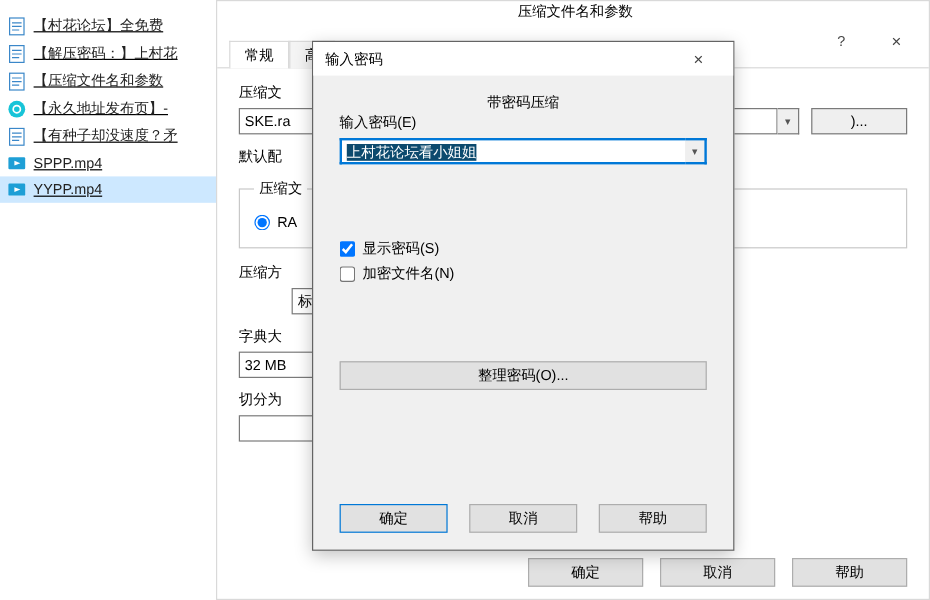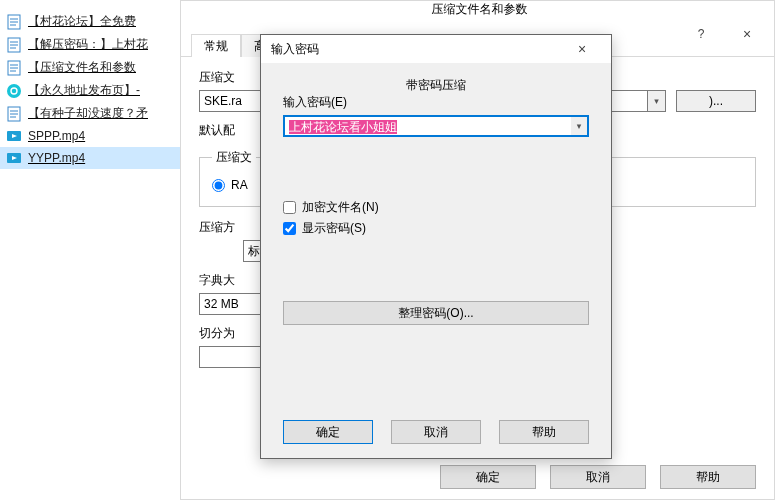--- a/index.html
+++ b/index.html
@@ -36,21 +36,21 @@
   .btnrow { display: flex; gap: 14px; justify-content: flex-end; padding: 10px 18px; position: absolute; bottom: 0; left: 0; right: 0; }
   .btn { width: 96px; height: 24px; border: 1px solid #adadad; background: #e1e1e1; text-align: center; }
 
   
   .pwddlg { position: absolute; left: 260px; top: 34px; width: 352px; height: 425px; background: #f0f0f0; border: 1px solid #646464; box-shadow: 0 4px 14px rgba(0,0,0,0.25); }
   .pwd-title { height: 28px; display: flex; align-items: center; padding: 0 6px 0 10px; background: #fff; }
   .pwd-body { padding: 14px 22px; }
   .pwd-section { text-align: center; }
   .pwd-input { width: 100%; height: 22px; border: 2px solid #0078d7; padding: 2px 4px; background: #fff; color: #000; }
   .pwd-input.sel { background: #fff; }
-  .pwd-input span.highlight { background: #ec4899; color: #fff; text-align: center; }
+  .pwd-input span.highlight { background: #0c4a6e; color: #fff; text-align: center; }
   .pwd-combo { display: flex; }
   .pwd-combo .pwd-input { flex: 1; border-right: none; }
   .pwd-drop { width: 18px; border: 2px solid #0078d7; border-left: none; background: #efefef; display: flex; align-items: center; justify-content: center; }
   .chkrow { display: flex; align-items: center; gap: 6px; margin: 4px 0; }
   .organize { width: 100%; height: 24px; border: 1px solid #adadad; background: #e1e1e1; margin-top: 60px; }
   .pwd-btnrow { display: flex; gap: 18px; justify-content: center; padding: 10px 22px 14px; position: absolute; bottom: 0; left: 0; right: 0; }
   .pwd-btn { width: 96px; height: 24px; border: 1px solid #adadad; background: #e1e1e1; }
   .pwd-btn.default { border: 1px solid #0078d7; }
 
   .chevron { font-size: 9px; color: #555; }
@@ -216,26 +216,26 @@
         <div class="pwd-input sel"><span class="highlight">上村花论坛看小姐姐</span></div>
         <div class="pwd-drop">
             <span class="chevron">▾</span>
           </div>
       </div>
     </div>
 
     <div style="height:48px"></div>
 
     <label class="chkrow">
+      <input type="checkbox" checked="" style="">
+      <span>显示密码(S)</span>
+    </label>
+    <label class="chkrow">
       <input type="checkbox" style="">
       <span>加密文件名(N)</span>
-    </label>
-    <label class="chkrow">
-      <input type="checkbox" checked="" style="">
-      <span>显示密码(S)</span>
     </label>
 
     <button class="organize"><span>整理密码(O)...</span></button>
   </div>
 
   <div class="pwd-btnrow">
     <button class="pwd-btn default"><span>确定</span></button>
     <button class="pwd-btn"><span>取消</span></button>
     <button class="pwd-btn"><span>帮助</span></button>
   </div>

